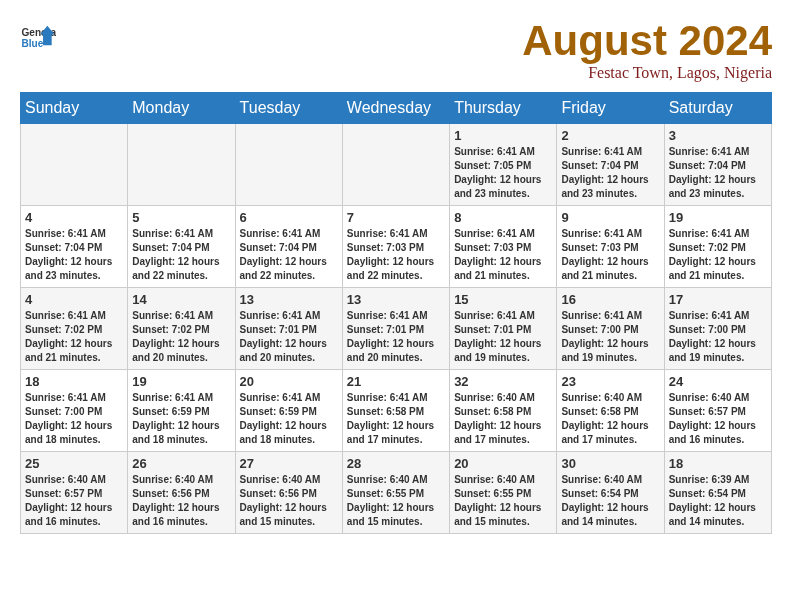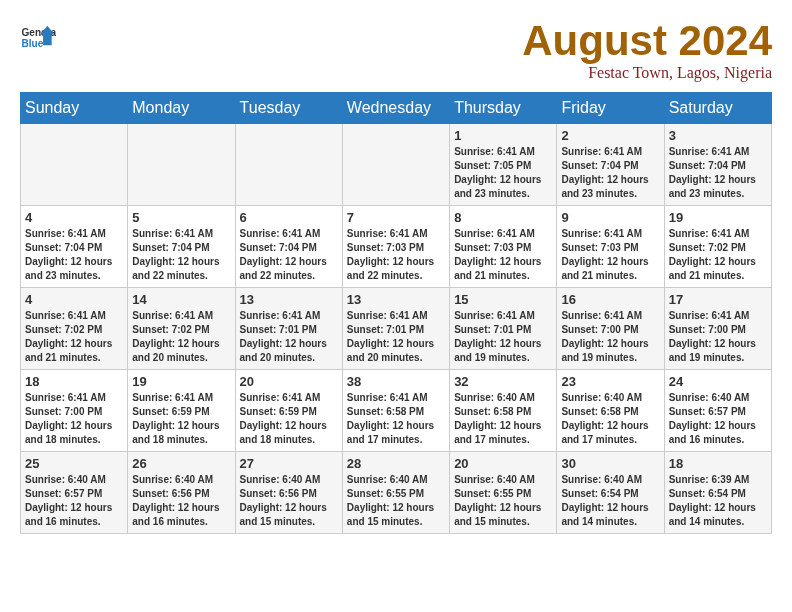--- a/index.html
+++ b/index.html
@@ -259,21 +259,21 @@
 and 18 minutes.</div>
         </td>
         <td>
           <span class="day-number">20</span>
           <div class="day-info" style="white-space: pre-line;">Sunrise: 6:41 AM
 Sunset: 6:59 PM
 Daylight: 12 hours
 and 18 minutes.</div>
         </td>
         <td>
-          <span class="day-number">38</span>
+          <span class="day-number">21</span>
           <div class="day-info" style="white-space: pre-line;">Sunrise: 6:41 AM
 Sunset: 6:58 PM
 Daylight: 12 hours
 and 17 minutes.</div>
         </td>
         <td>
           <span class="day-number">32</span>
           <div class="day-info" style="white-space: pre-line;">Sunrise: 6:40 AM
 Sunset: 6:58 PM
 Daylight: 12 hours

